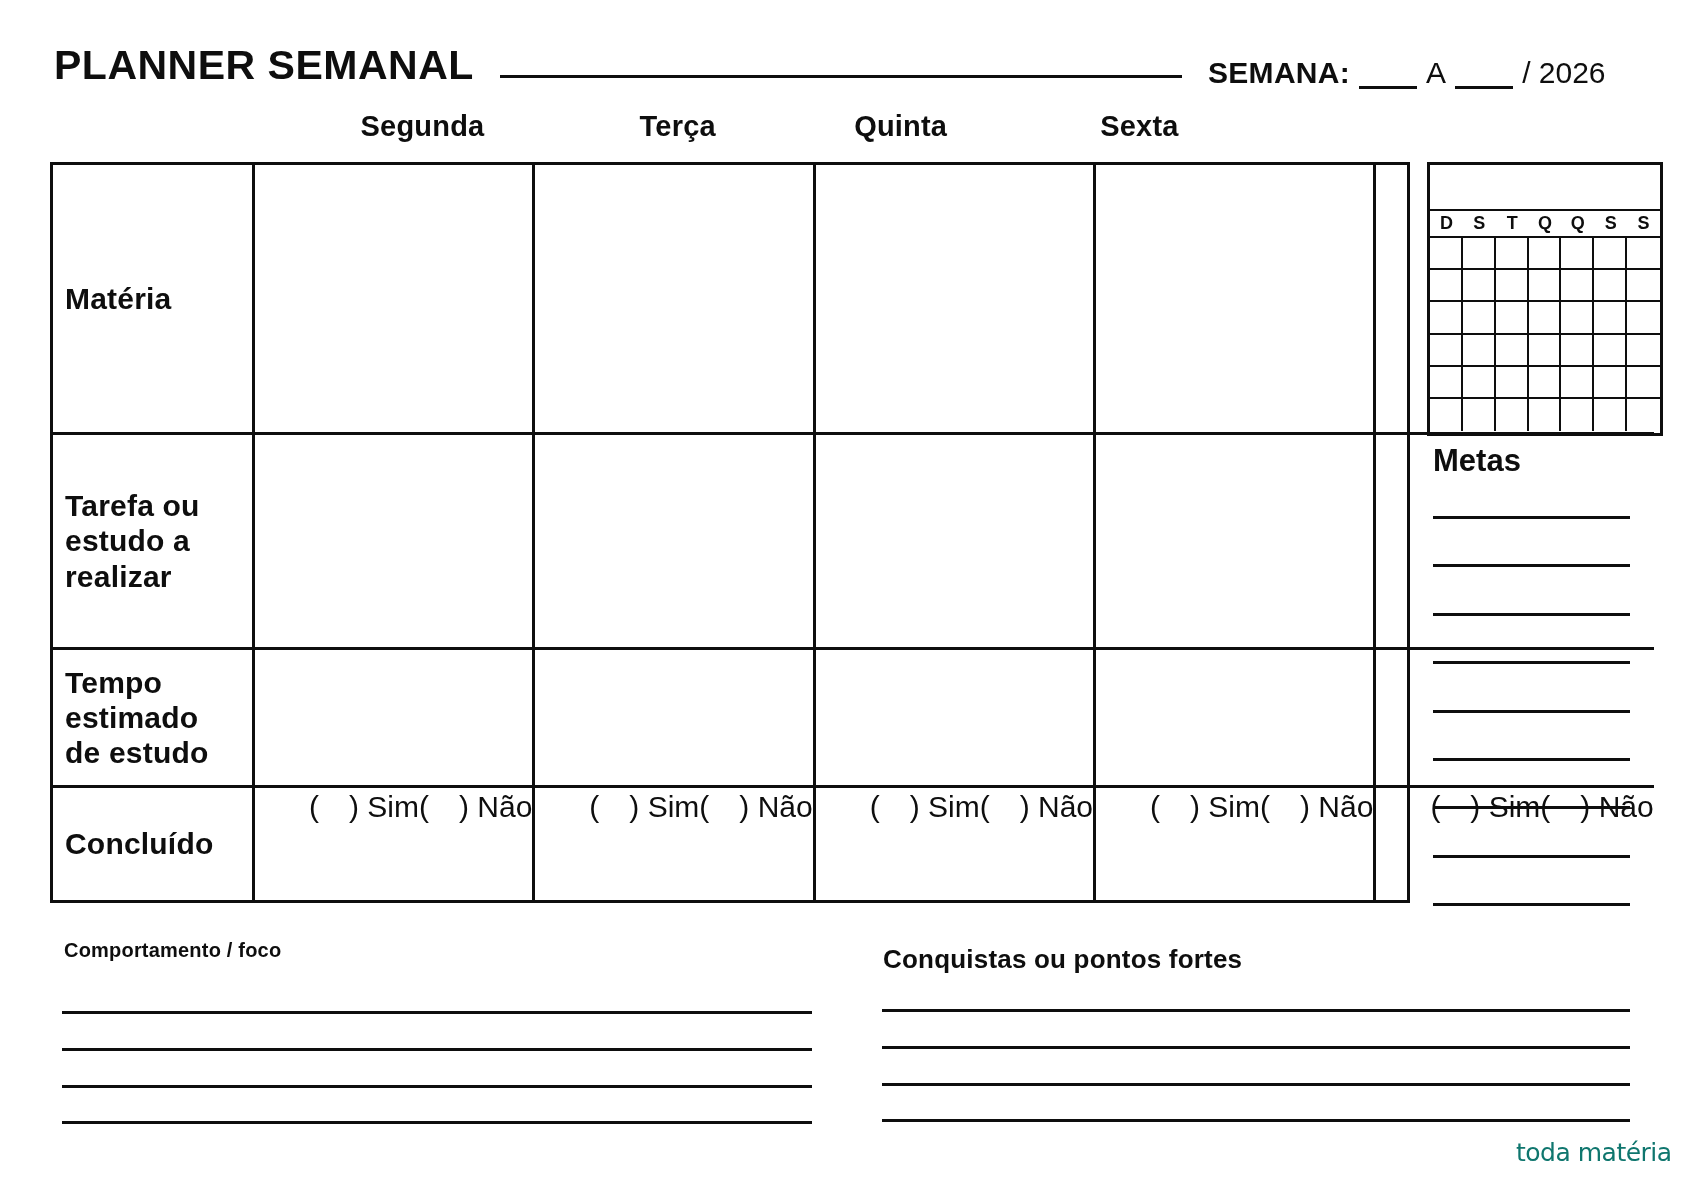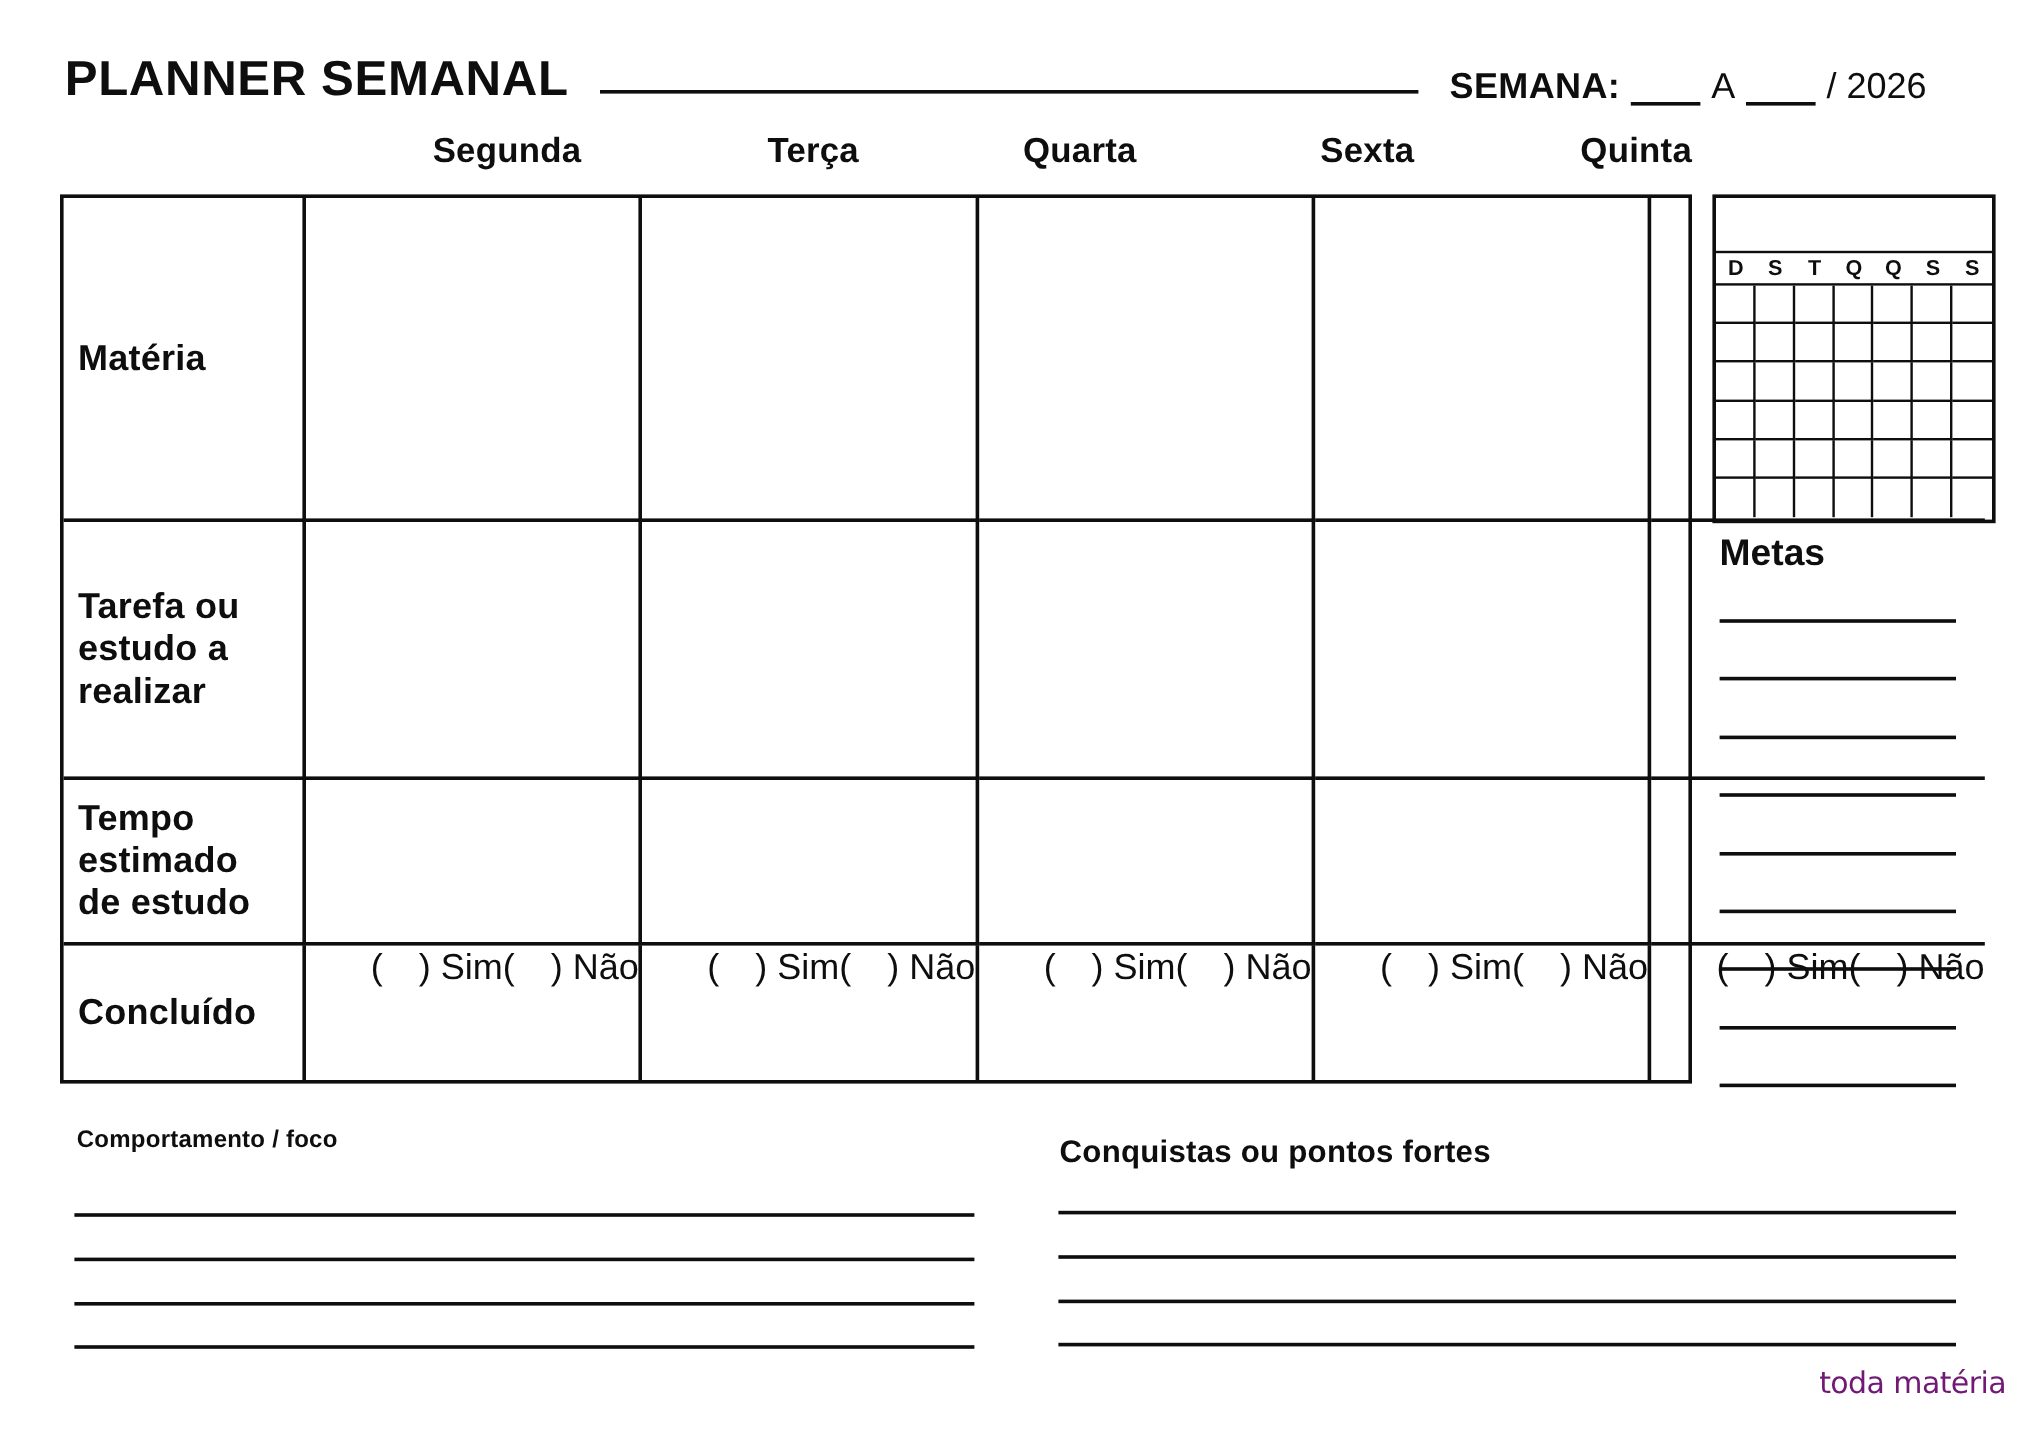--- a/index.html
+++ b/index.html
@@ -87,42 +87,41 @@
   .notes-left-lines{position:absolute;left:62px;top:1011px;width:750px;}
   .notes-right-title{position:absolute;left:883px;top:944px;font-size:26px;font-weight:bold;letter-spacing:.2px;}
   .notes-right-lines{position:absolute;left:882px;top:1009px;width:748px;}
   .notes-left-lines .rule-line,.notes-right-lines .rule-line{
     height:36.8px;box-sizing:border-box;border-top:3px solid #0e0e0e;
   }
   
   .logo{
     position:absolute;left:1516px;top:1138px;
     font-family:"DejaVu Sans", sans-serif;
-    font-size:25px;letter-spacing:-0.5px;color:#701a75;white-space:nowrap;
+    font-size:25px;letter-spacing:-0.5px;color:#0f766e;white-space:nowrap;
   }
 </style>
 </head>
 <body>
 
 <div class="page-title">PLANNER SEMANAL</div>
 <div class="header-rule"></div>
 <div class="semana">
   <span class="semana-label">SEMANA:</span>
   <span class="blank-line"></span>
   <span>A</span>
   <span class="blank-line"></span>
   <span>/ 2026</span>
 </div>
 
 <div class="day-headers">
   <div class="day-head">Segunda</div>
   <div class="day-head">Terça</div>
-  <div class="day-head">Quarta</div>
+  <div class="day-head">Quinta</div>
   <div class="day-head">Sexta</div>
-  <div class="day-head">Quinta</div>
 </div>
 
 <div class="main-table">
 
   <div class="cell row-label">Matéria</div>
   <div class="cell"></div>
   <div class="cell"></div>
   <div class="cell"></div>
   <div class="cell"></div>
   <div class="cell lc"></div>

